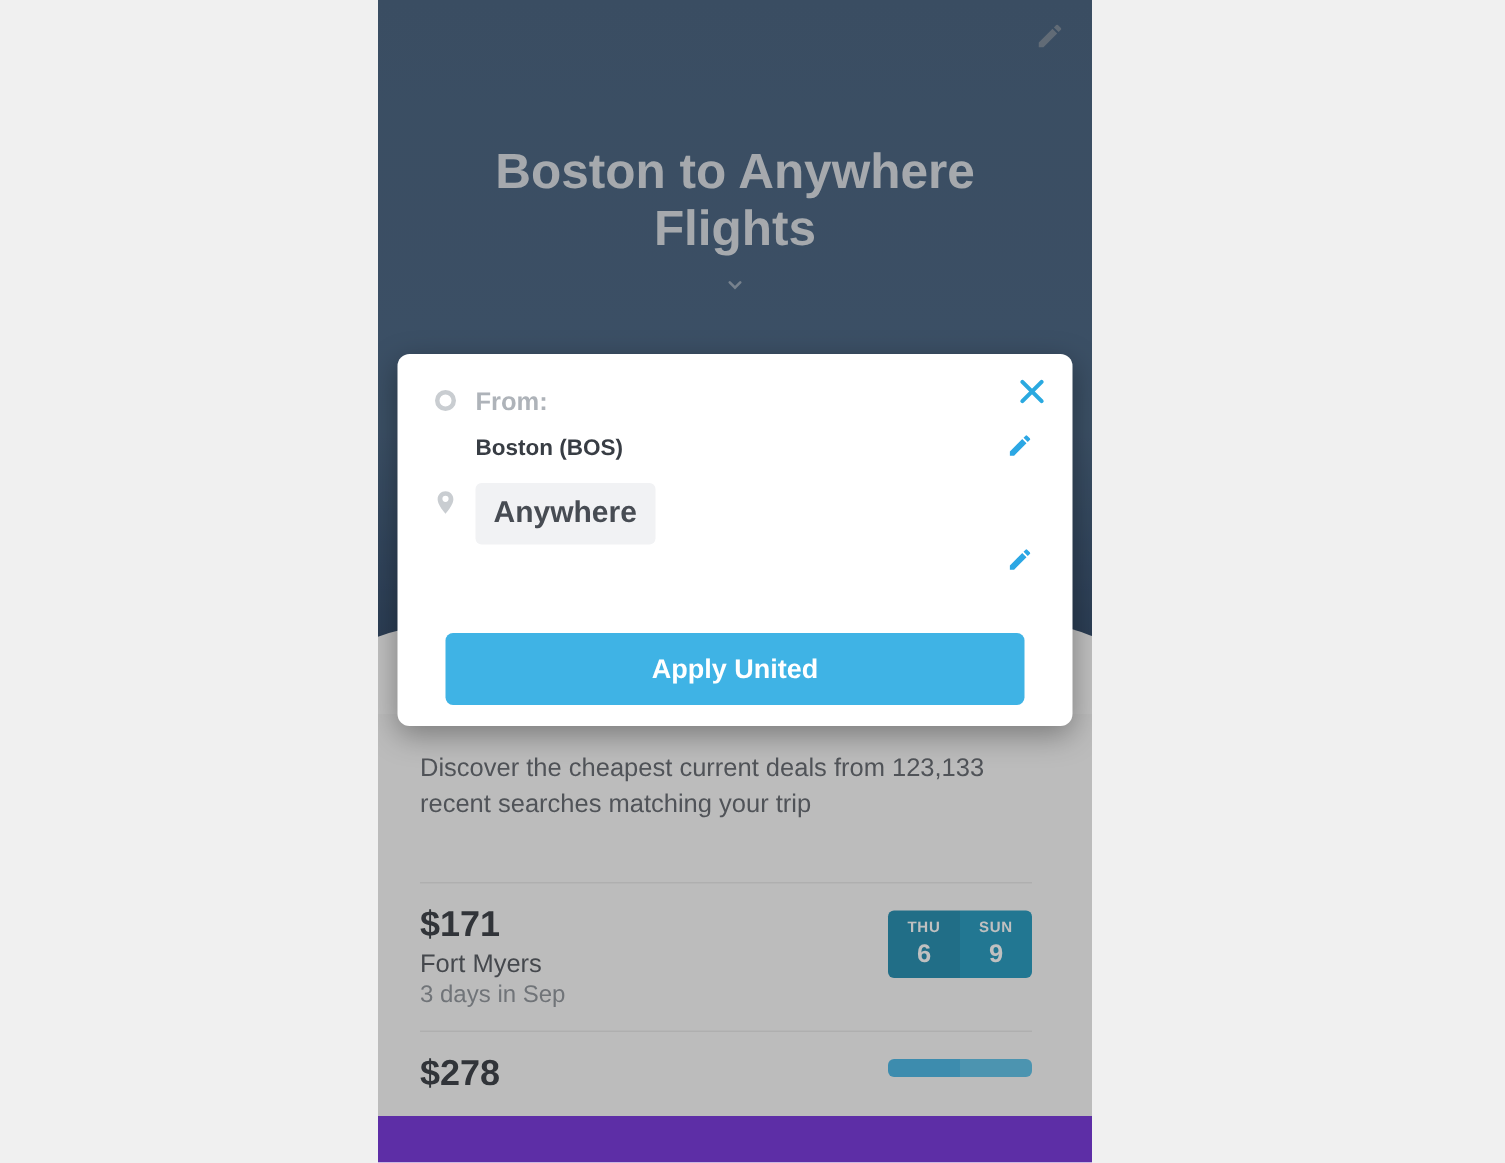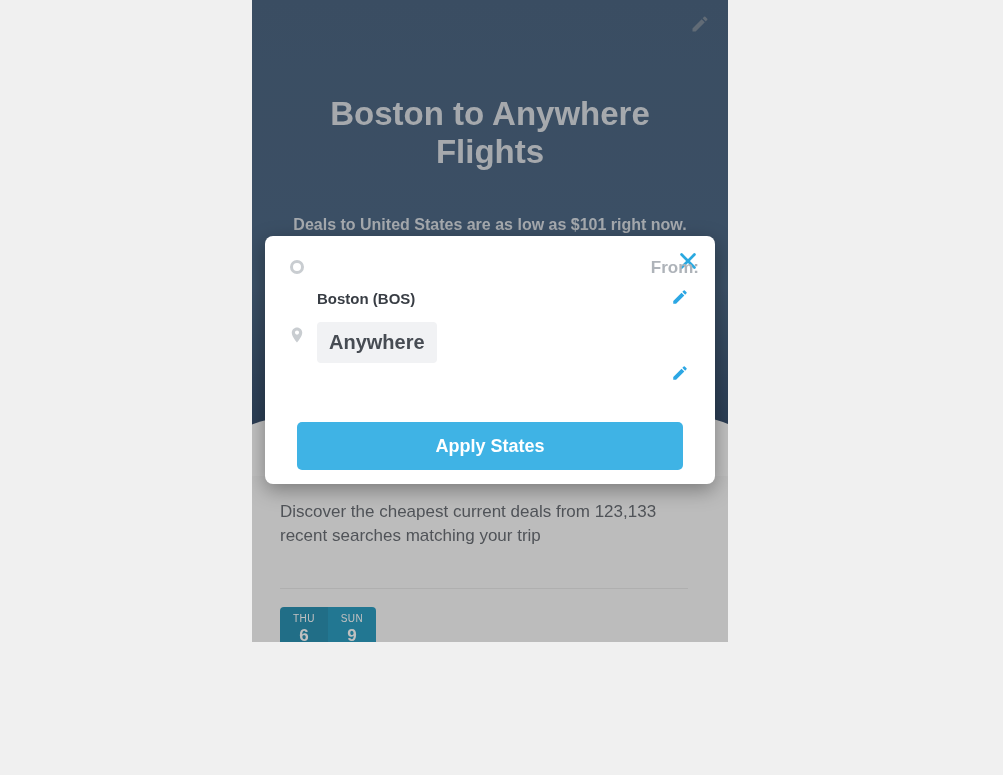--- a/index.html
+++ b/index.html
@@ -9,22 +9,22 @@
     width: 1003px;
     height: 775px;
     overflow: hidden;
     position: relative;
   }
   .phone-frame {
     position: absolute;
     left: 252px;
     top: 0;
     width: 476px;
-    height: 642px;
-    background: #c4b5fd;
+    height: 775px;
+    background: #6d28d9;
     overflow: hidden;
   }
   .hero {
     position: relative;
     width: 100%;
     height: 476px;
     background: linear-gradient(180deg, #3a5675 0%, #3c5a7a 60%, #1b3557 100%);
     color: #fff;
     text-align: center;
     padding-top: 10px;
@@ -113,21 +113,21 @@
     color: #fff;
     width: 48px;
     padding: 6px 0;
     text-align: center;
     border-radius: 4px 0 0 4px;
   }
   .date-box.alt {
     background: #1794bb;
     border-radius: 0 4px 4px 0;
   }
-  .date-box .dow { font-size: 10px; font-weight: 400; letter-spacing: 0.5px; }
+  .date-box .dow { font-size: 10px; font-weight: 700; letter-spacing: 0.5px; }
   .date-box .day { font-size: 17px; font-weight: 600; margin-top: 2px; }
 
   
   .scrim {
     position: absolute;
     inset: 0;
     background: rgba(60,60,60,0.32);
   }
 
   
@@ -173,21 +173,20 @@
     margin: 6px 0;
     height: 54px;
   }
   .modal .pin svg { width: 18px; height: 22px; }
   .modal .fields { flex: 1; padding-left: 4px; }
   .modal .label {
     color: #aeb3b9;
     font-size: 17px;
     font-weight: 600;
     margin-bottom: 12px;
-    text-align: right;
   }
   .modal .value {
     color: #383d44;
     font-size: 15px;
     font-weight: 700;
     margin-bottom: 10px;
   }
   .modal .chip {
     display: inline-block;
     background: #f1f2f4;
@@ -227,37 +226,41 @@
 
 <div class="phone-frame">
 
   <div class="hero">
     <span class="edit-top">
       <svg viewBox="0 0 24 24" width="20" height="20" class="pencil-svg">
           <path d="M3 17.25V21h3.75l11-11.03-3.75-3.75L3 17.25zM20.71 7.04a1 1 0 0 0 0-1.41l-2.34-2.34a1 1 0 0 0-1.41 0l-1.83 1.83 3.75 3.75 1.83-1.83z"></path>
         </svg>
     </span>
     <h1>Boston to Anywhere Flights</h1>
-    <div class="subtitle">Deals to United States are as low as $101 right now.</div>
     <span class="chev">
       <svg width="20" height="14" viewBox="0 0 24 24" fill="none" stroke="#cfd6dd" stroke-width="3" stroke-linecap="round">
           <polyline points="6 9 12 15 18 9"></polyline>
         </svg>
     </span>
     <div class="clouds">
       <div class="cloud c1"></div>
         <div class="cloud c2"></div>
         <div class="cloud c3"></div>
     </div>
   </div>
 
   <div class="results">
     <div class="desc">Discover the cheapest current deals from 123,133 recent searches matching your trip</div>
 
     <div class="deal">
+      <div class="info">
+        <div class="price">$171</div>
+        <div class="dest">Fort Myers</div>
+        <div class="dur">3 days in Sep</div>
+      </div>
       <div class="dates">
         <div class="date-box">
           <div class="dow">THU</div>
           <div class="day">6</div>
         </div>
         <div class="date-box alt">
           <div class="dow">SUN</div>
           <div class="day">9</div>
         </div>
       </div>
@@ -311,16 +314,16 @@
       <div class="fields">
         <span class="chip">Anywhere</span>
       </div>
       <span class="edit-btn">
         <svg viewBox="0 0 24 24" width="18" height="18" class="pencil-blue">
             <path d="M3 17.25V21h3.75l11-11.03-3.75-3.75L3 17.25zM20.71 7.04a1 1 0 0 0 0-1.41l-2.34-2.34a1 1 0 0 0-1.41 0l-1.83 1.83 3.75 3.75 1.83-1.83z"></path>
           </svg>
       </span>
     </div>
 
-    <button class="apply-btn">Apply States</button>
+    <button class="apply-btn">Apply United</button>
   </div>
 
 </div>
 
 </body></html>

